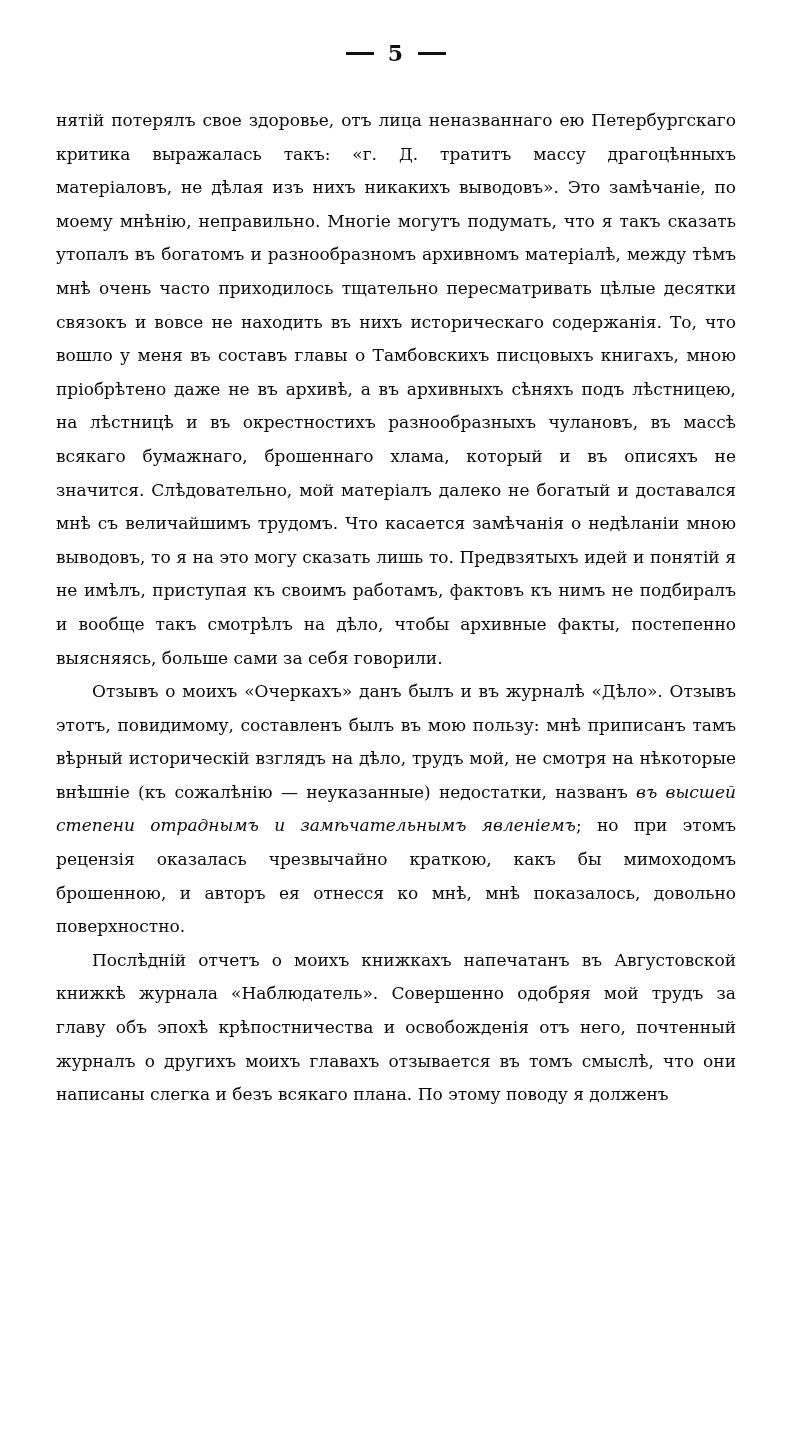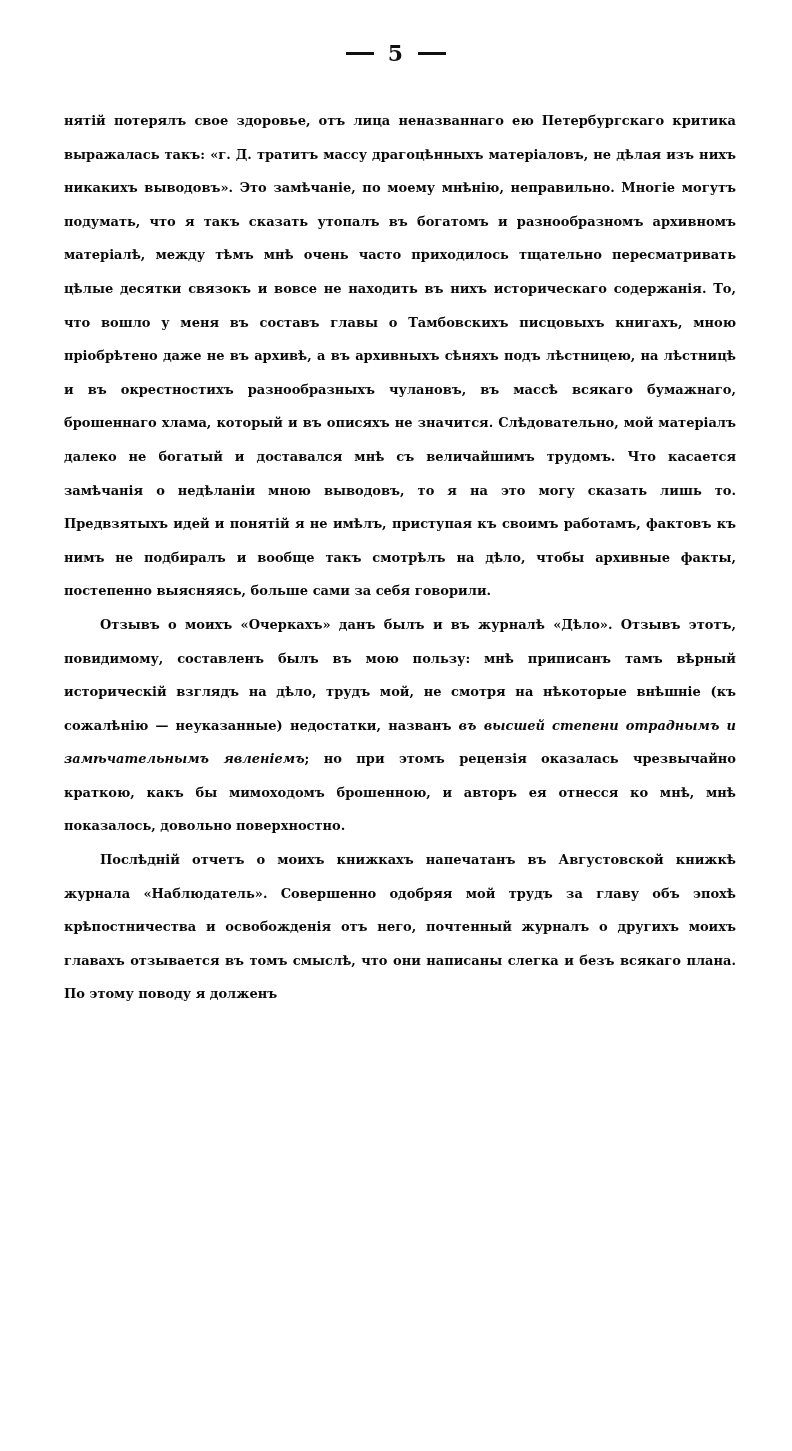--- a/index.html
+++ b/index.html
@@ -37,27 +37,26 @@
     background: #111;
     vertical-align: middle;
     margin: 0 14px;
   }
   .page-number {
     display: inline-block;
     vertical-align: middle;
   }
   .body-text {
     font-family: "DejaVu Serif", serif;
-    font-weight: bold;
-    font-size: 13px;
+    font-weight: normal;
+    font-size: 17px;
     line-height: 33.6px;
     text-align: justify;
     text-justify: inter-word;
     color: #0a0a0a;
-    margin-left: 8px;
     -webkit-font-smoothing: none;
   }
   .body-text p {
     margin: 0;
   }
   .body-text p.indent {
     text-indent: 36px;
   }
   .body-text .italic {
     font-style: italic;

